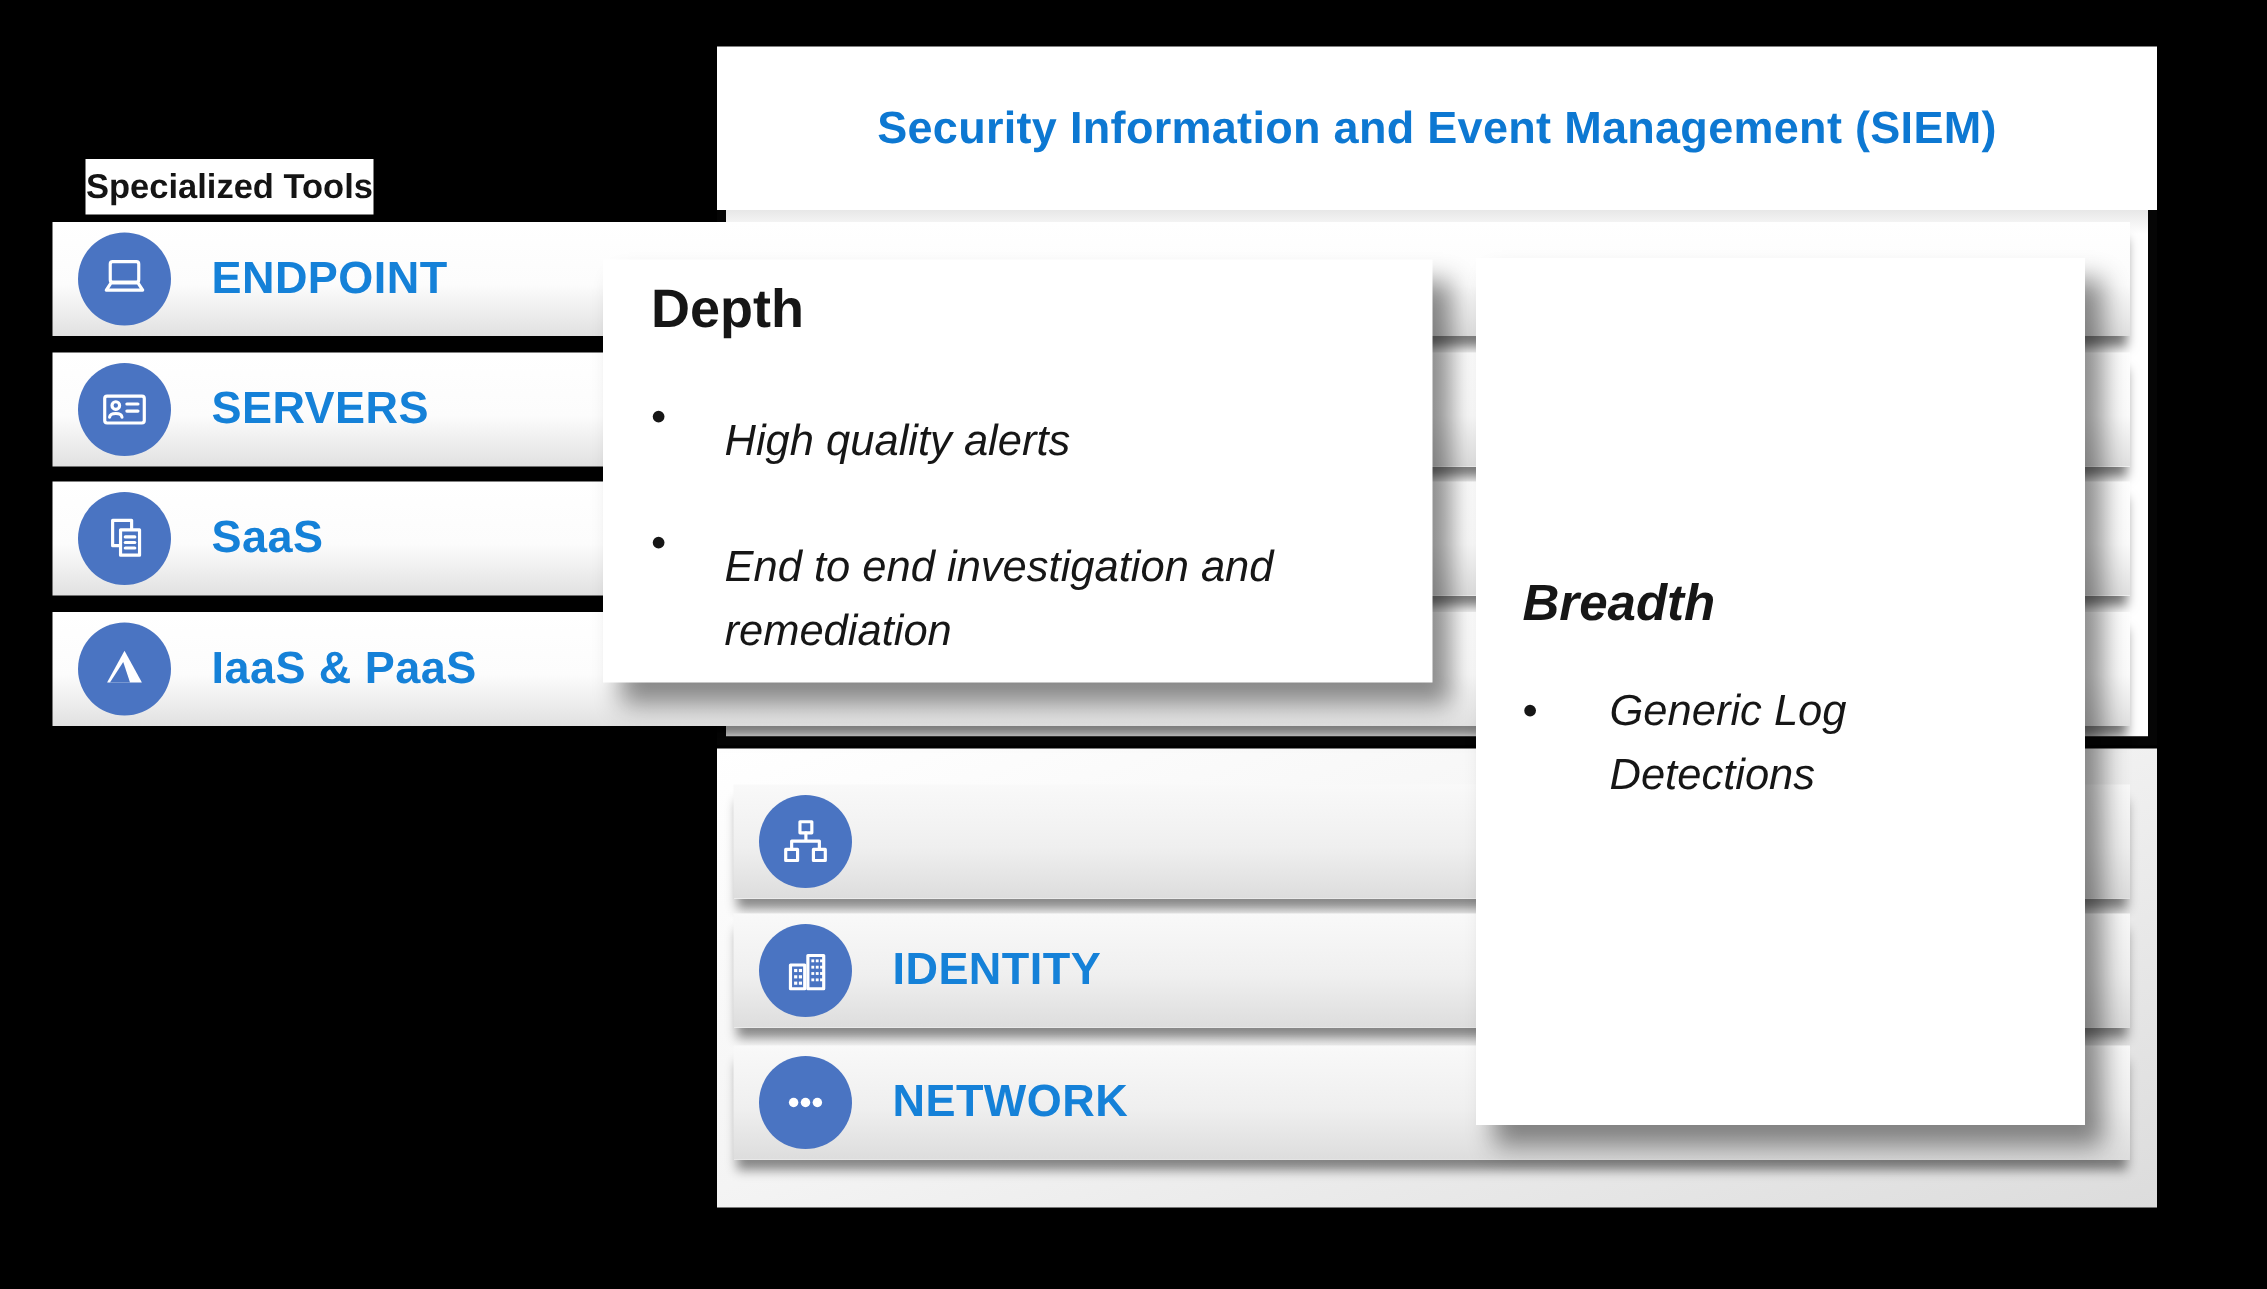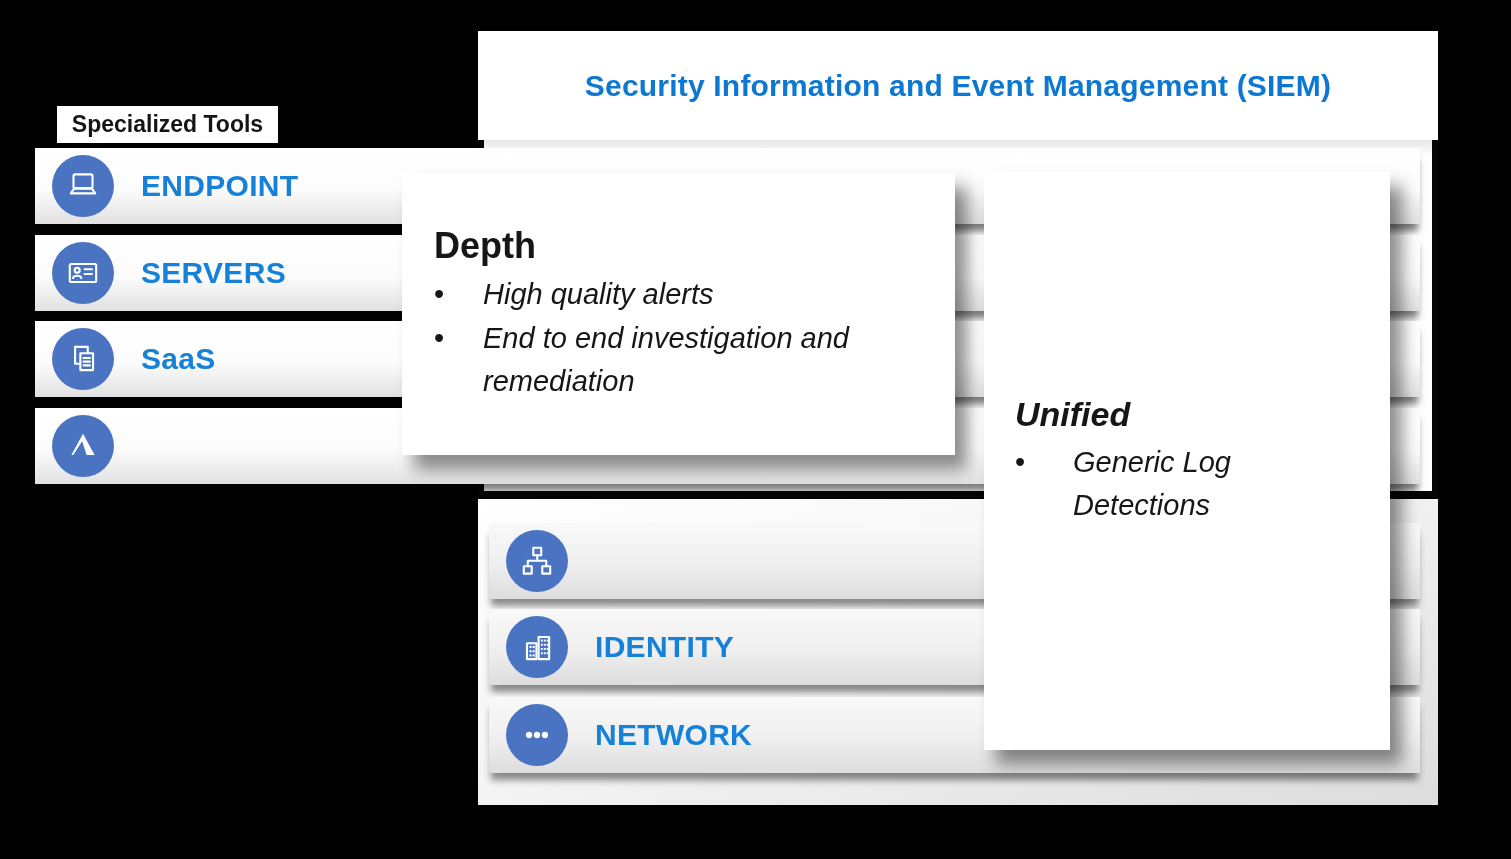--- a/index.html
+++ b/index.html
@@ -23,21 +23,21 @@
     z-index:1;
   }
   
   .lower-panel{
     position:absolute;left:478px;top:499px;width:960px;height:306px;
     background:linear-gradient(160deg,#ffffff 0%,#f4f4f4 45%,#dcdcdc 100%);
     z-index:1;
   }
   
   .spec-label{
-    position:absolute;left:57px;top:106px;width:221px;height:37px;background:#ffffff;
+    position:absolute;left:57px;top:106px;width:192px;height:37px;background:#ffffff;
     display:flex;align-items:center;justify-content:center;z-index:4;
     font-size:23px;font-weight:bold;color:#141414;
   }
   
   .row{
     position:absolute;height:76px;display:flex;align-items:center;gap:27px;
     padding-left:17px;box-sizing:border-box;z-index:3;
   }
   .tool-row{
     left:35px;width:1385px;
@@ -61,32 +61,33 @@
     font-size:30px;font-weight:bold;color:var(--label-blue,#1581d8);letter-spacing:.3px;
     white-space:nowrap;
   }
   .icon-svg{stroke:#fff;fill:none;stroke-width:2;stroke-linejoin:round;stroke-linecap:round;}
   
   .callout{
     position:absolute;background:#ffffff;z-index:5;box-sizing:border-box;
     box-shadow:12px 14px 16px rgba(0,0,0,.45);
     display:flex;flex-direction:column;justify-content:center;
     color:var(--callout-text,#161616);
+    gap:24px;
   }
   .callout-depth{left:402px;top:173px;width:553px;height:282px;padding:18px 24px 18px 32px;}
   .callout-breadth{left:984px;top:172px;width:406px;height:578px;padding:18px 18px 18px 31px;}
   .callout-title{font-size:36px;font-weight:bold;line-height:1.2;margin-bottom:6px;}
   .callout-breadth .callout-title{font-style:italic;font-size:34px;}
   .bullet-item{display:flex;align-items:flex-start;}
   .bullet-marker{flex:none;font-size:29px;line-height:1.5;}
   .callout-depth .bullet-marker{width:49px;}
   .callout-breadth .bullet-marker{width:58px;}
   .bullet-marker::before{content:"\2022";}
   .bullet-text{font-style:italic;font-size:29px;line-height:1.5;}
-  .callout-depth .bullet-text{max-width:448px;}
+  .callout-depth .bullet-text{max-width:448px;margin-top:16px;}
   .callout-breadth .bullet-text{max-width:222px;}
 </style>
 </head>
 <body>
 
 <div class="stage">
 
   <div class="siem-title-box">
     <span class="siem-title">Security Information and Event Management (SIEM)</span>
   </div>
@@ -133,20 +134,21 @@
     <span class="row-label">SaaS</span>
   </div>
 
   <div class="row tool-row row-4">
     <span class="icon-circle">
       <svg width="38" height="38" viewBox="0 0 36 36">
         <polygon points="18,6.5 29,26.5 7,26.5" fill="#ffffff"></polygon>
         <polygon points="17.2,13.5 21.5,26.5 8.8,26.5" fill="#4a74c2"></polygon>
       </svg>
     </span>
+    <span class="row-label">IaaS &amp; PaaS</span>
   </div>
 
   <div class="row source-row row-5">
     <span class="icon-circle">
       <svg class="icon-svg" width="38" height="38" viewBox="0 0 36 36">
         <rect x="14.5" y="5.5" width="7.5" height="7"></rect>
         <rect x="5.5" y="23" width="7.5" height="7"></rect>
         <rect x="23" y="23" width="7.5" height="7"></rect>
         <path d="M18.25 12.5 V17.75 M9.25 23 V17.75 H26.75 V23"></path>
       </svg>
@@ -202,20 +204,20 @@
       <span class="bullet-marker"></span>
       <span class="bullet-text">High quality alerts</span>
     </div>
     <div class="bullet-item">
       <span class="bullet-marker"></span>
       <span class="bullet-text">End to end investigation and remediation</span>
     </div>
   </div>
 
   <div class="callout callout-breadth">
-    <div class="callout-title">Unified</div>
+    <div class="callout-title">Breadth</div>
     <div class="bullet-item">
       <span class="bullet-marker"></span>
       <span class="bullet-text">Generic Log Detections</span>
     </div>
   </div>
 
 </div>
 
 </body></html>

